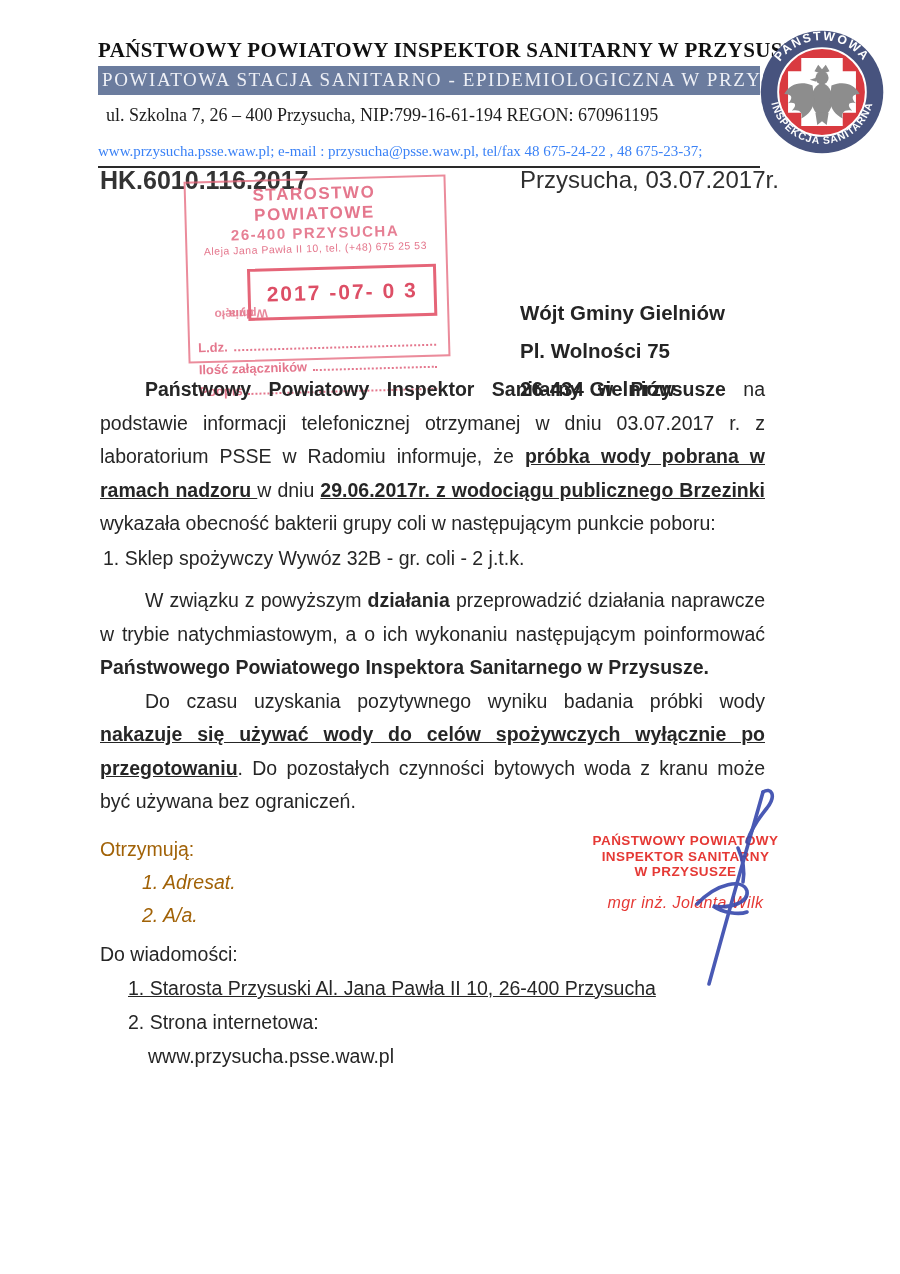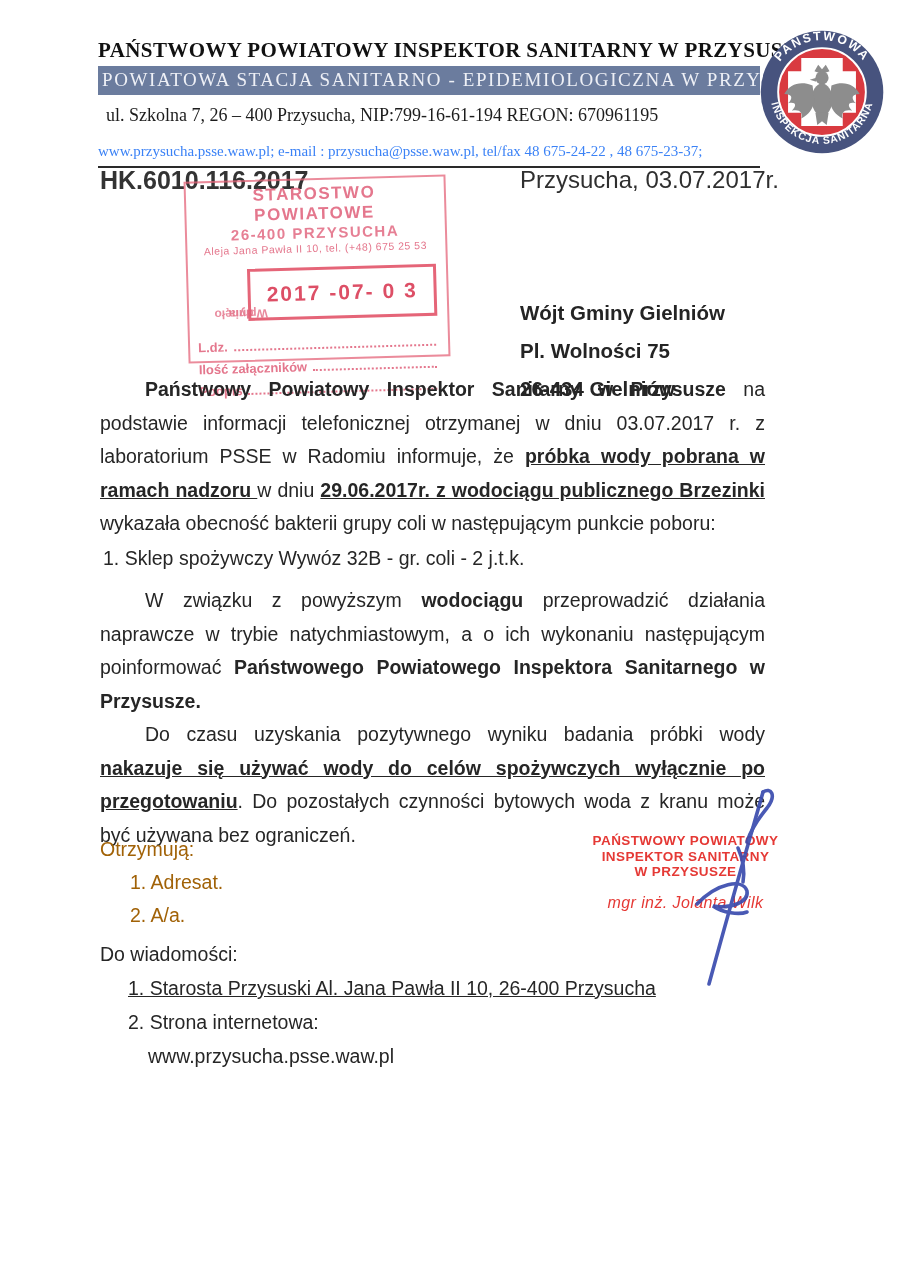--- a/index.html
+++ b/index.html
@@ -69,21 +69,21 @@
 
   
   .body { position:absolute; left:100px; top:373px; width:665px; font-size:19.5px; line-height:33.5px; text-align:justify; color:#262626; }
   .body p.ind { text-indent:45px; }
   .body .bd { font-weight:bold; }
   .body .bu { font-weight:bold; text-decoration:underline; }
   .list-item { margin:1px 0 9px 3px; text-align:left; }
 
   
   .dist { position:absolute; left:100px; top:833px; font-size:19.5px; line-height:33px; color:#a16207; }
-  .dist .it { margin-left:30px; }
+  .dist .it { margin-left:42px;font-style:italic; }
 
   
   .sig-stamp { position:absolute; left:583px; top:833px; width:205px; text-align:center; color:#e53935; }
   .sig-stamp .sl { font-size:13.5px; font-weight:bold; letter-spacing:.4px; line-height:15.5px; }
   .sig-stamp .signer { margin-top:14px; font-size:16px; font-style:italic; letter-spacing:.4px; }
   .pen { position:absolute; left:645px; top:786px; width:150px; height:205px; pointer-events:none; }
 
   
   .cc { position:absolute; left:100px; top:937px; font-size:19.5px; line-height:34px; color:#262626; }
   .cc .it { margin-left:28px; }
@@ -157,21 +157,21 @@
 
   <div class="addressee">
     <div>Wójt Gminy Gielniów</div>
     <div>Pl. Wolności 75</div>
     <div>26-434 Gielniów</div>
   </div>
 
   <div class="body">
     <p class="ind"><span class="bd">Państwowy Powiatowy Inspektor Sanitarny w Przysusze </span><span>na podstawie informacji telefonicznej otrzymanej w dniu 03.07.2017 r. z laboratorium PSSE w Radomiu informuje, że </span><span class="bu">próbka wody pobrana w ramach nadzoru </span><span>w dniu </span><span class="bu">29.06.2017r. z wodociągu publicznego Brzezinki</span><span> wykazała obecność bakterii grupy coli w następującym punkcie poboru:</span></p>
     <p class="list-item">1.  Sklep spożywczy Wywóz 32B  - gr. coli - 2 j.t.k.</p>
-    <p class="ind"><span>W związku z powyższym </span><span class="bd">wodociągu</span><span> przeprowadzić działania naprawcze w trybie natychmiastowym, a o ich wykonaniu następującym poinformować </span><span class="bd">Państwowego Powiatowego Inspektora Sanitarnego w Przysusze.</span></p>
+    <p class="ind"><span>W związku z powyższym </span><span class="bd">działania</span><span> przeprowadzić działania naprawcze w trybie natychmiastowym, a o ich wykonaniu następującym poinformować </span><span class="bd">Państwowego Powiatowego Inspektora Sanitarnego w Przysusze.</span></p>
     <p class="ind"><span>Do czasu uzyskania pozytywnego wyniku badania próbki wody </span><span class="bu">nakazuje się używać wody do celów spożywczych wyłącznie po przegotowaniu</span><span>. Do pozostałych czynności bytowych woda z kranu  może być używana bez ograniczeń.</span></p>
   </div>
 
   <div class="dist">
     <div>Otrzymują:</div>
     <div class="it">1.  Adresat.</div>
     <div class="it">2.  A/a.</div>
   </div>
 
   <div class="sig-stamp">

